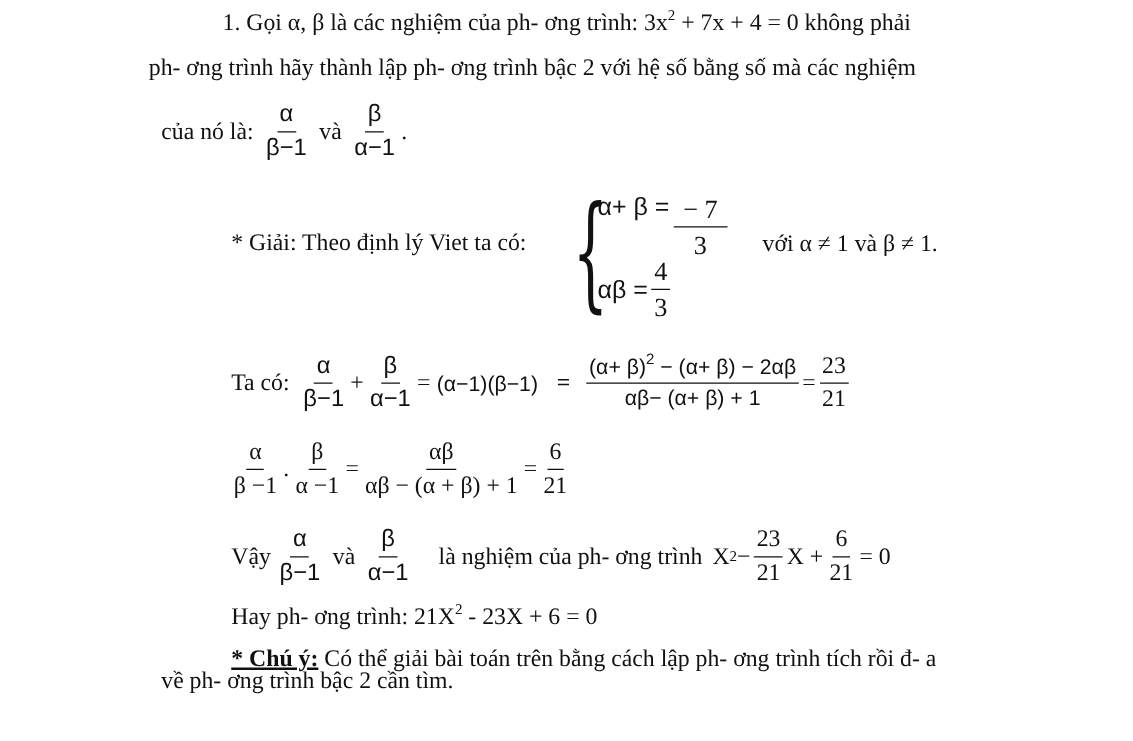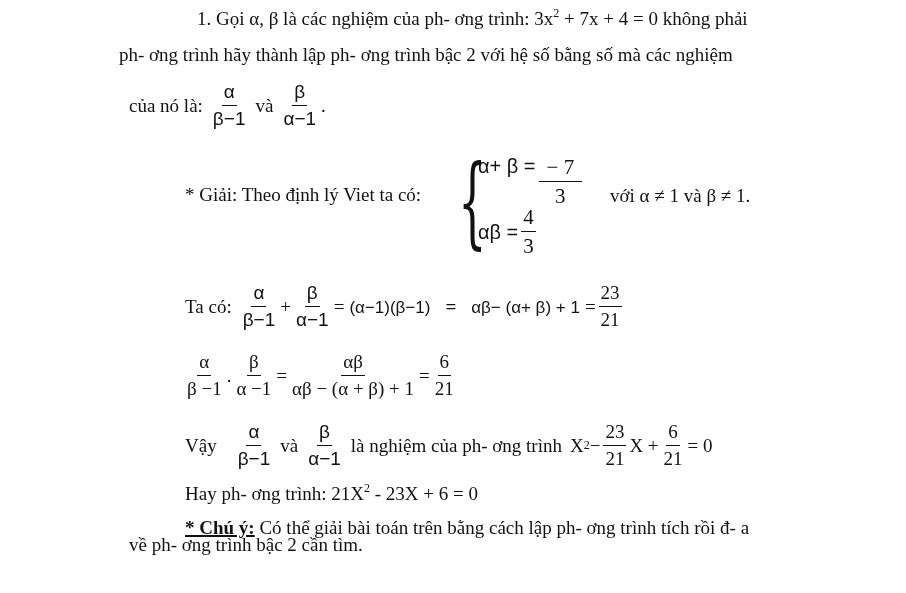--- a/index.html
+++ b/index.html
@@ -10,21 +10,21 @@
   .frac { display:inline-flex; flex-direction:column; align-items:center; vertical-align:middle; margin:0 3px; }
   .frac .num { padding:0 2px 3px 2px; border-bottom:1.5px solid #111; line-height:1.05; text-align:center; }
   .frac .den { padding:3px 2px 0 2px; line-height:1.05; text-align:center; }
   sup { font-size:12px; vertical-align:8px; line-height:0; }
   .brace { position:absolute; font-family:"DejaVu Serif", serif; font-weight:200; }
   .u { text-decoration:underline; text-decoration-thickness:2px; font-weight:bold;margin-top:36px; }
 </style>
 </head>
 <body>
 
-<div class="line" style="left:197px; top:9px;text-align:right;">
+<div class="line" style="left:178px; top:9px;text-align:right;">
   <span>1. Gọi α, β là các nghiệm của ph- ơng trình: 3x</span><sup>2</sup><span> + 7x + 4 = 0 không phải</span>
 </div>
 
 <div class="line" style="left:119px; top:45px;">ph- ơng trình hãy thành lập ph- ơng trình bậc 2 với hệ số bằng số mà các nghiệm</div>
 
 <div class="line" style="left:129px; top:82px; display:flex; align-items:center;">
   <span>của nó là:</span>
   <span class="frac sans" style="margin-left:8px;">
     <span class="num">α</span>
     <span class="den">β−1</span>
@@ -65,20 +65,21 @@
   <span class="frac sans">
     <span class="num">β</span>
     <span class="den">α−1</span>
   </span>
   <span>=</span>
   <span class="frac sans" style="font-size:17px;">
     <span class="den">(α−1)(β−1)</span>
   </span>
   <span style="font-weight:bold; margin:0 10px;">=</span>
   <span class="frac sans" style="font-size:17px;">
+    <span class="num"><span>(α+ β)</span><sup>2</sup><span> − (α+ β) − 2αβ</span></span>
     <span class="den">αβ− (α+ β) + 1</span>
   </span>
   <span>=</span>
   <span class="frac">
     <span class="num">23</span>
     <span class="den">21</span>
   </span>
 </div>
 
 <div class="line" style="left:185px; top:352px; display:flex; align-items:center;">
@@ -97,31 +98,31 @@
     <span class="den">αβ − (α + β) + 1</span>
   </span>
   <span>=</span>
   <span class="frac">
     <span class="num">6</span>
     <span class="den">21</span>
   </span>
 </div>
 
 <div class="line" style="left:185px; top:422px; display:flex; align-items:center;">
-  <span style="margin-right:16px;">Vậy</span>
+  <span style="margin-right:2px;">Vậy</span>
   <span class="frac sans">
     <span class="num">α</span>
     <span class="den">β−1</span>
   </span>
   <span style="margin:0 5px;">và</span>
   <span class="frac sans">
     <span class="num">β</span>
     <span class="den">α−1</span>
   </span>
-  <span style="margin:0 8px 0 5px;">là nghiệm của ph- ơng trình</span>
+  <span style="margin:0 8px 0 19px;">là nghiệm của ph- ơng trình</span>
   <span>X</span>
     <sup>2</sup>
     <span> −</span>
   <span class="frac">
     <span class="num">23</span>
     <span class="den">21</span>
   </span>
   <span>X +</span>
   <span class="frac">
     <span class="num">6</span>

